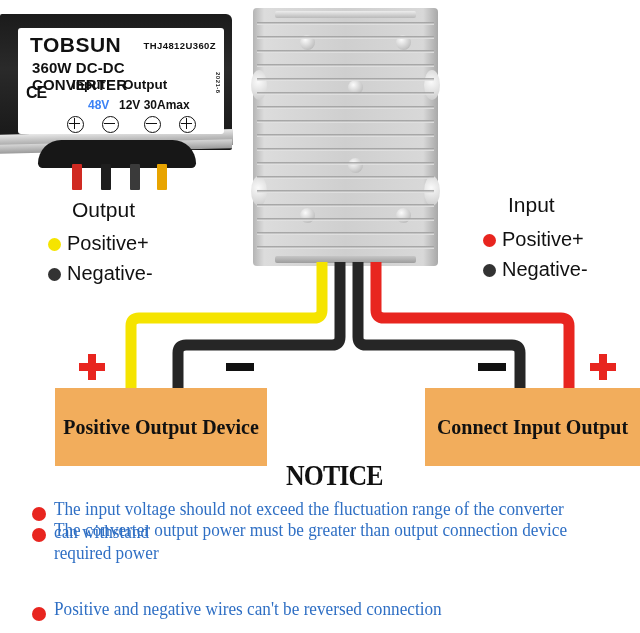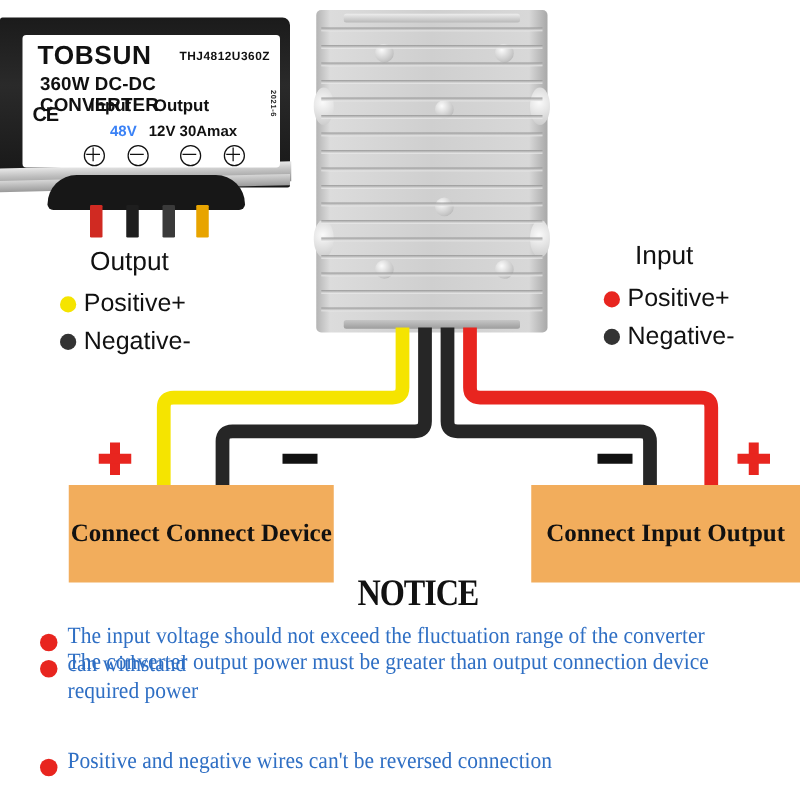--- a/index.html
+++ b/index.html
@@ -187,21 +187,21 @@
 </div>
 <div class="legend-row" style="left:483px;top:258px">
   <span class="ldot" style="background:#333"></span><span>Negative-</span>
 </div>
 
 <div class="plus" style="left:79px;top:354px"></div>
 <div class="minus" style="left:226px;top:363px"></div>
 <div class="minus" style="left:478px;top:363px"></div>
 <div class="plus" style="left:590px;top:354px"></div>
 
-<div class="devbox" style="left:55px;top:388px;width:212px;height:78px">Connect Connect Device</div>
+<div class="devbox" style="left:55px;top:388px;width:212px;height:78px">Positive Output Device</div>
 <div class="devbox" style="left:425px;top:388px;width:215px;height:78px">Connect Input Output</div>
 
 <div id="notice">NOTICE</div>
 
 <div class="bullet" style="left:32px;top:498px;width:600px">
   <span class="bdot"></span>
   <span class="btext">The input voltage  should not exceed the fluctuation range of the converter
 can withstand</span>
 </div>
 <div class="bullet" style="left:32px;top:519px;width:600px">

